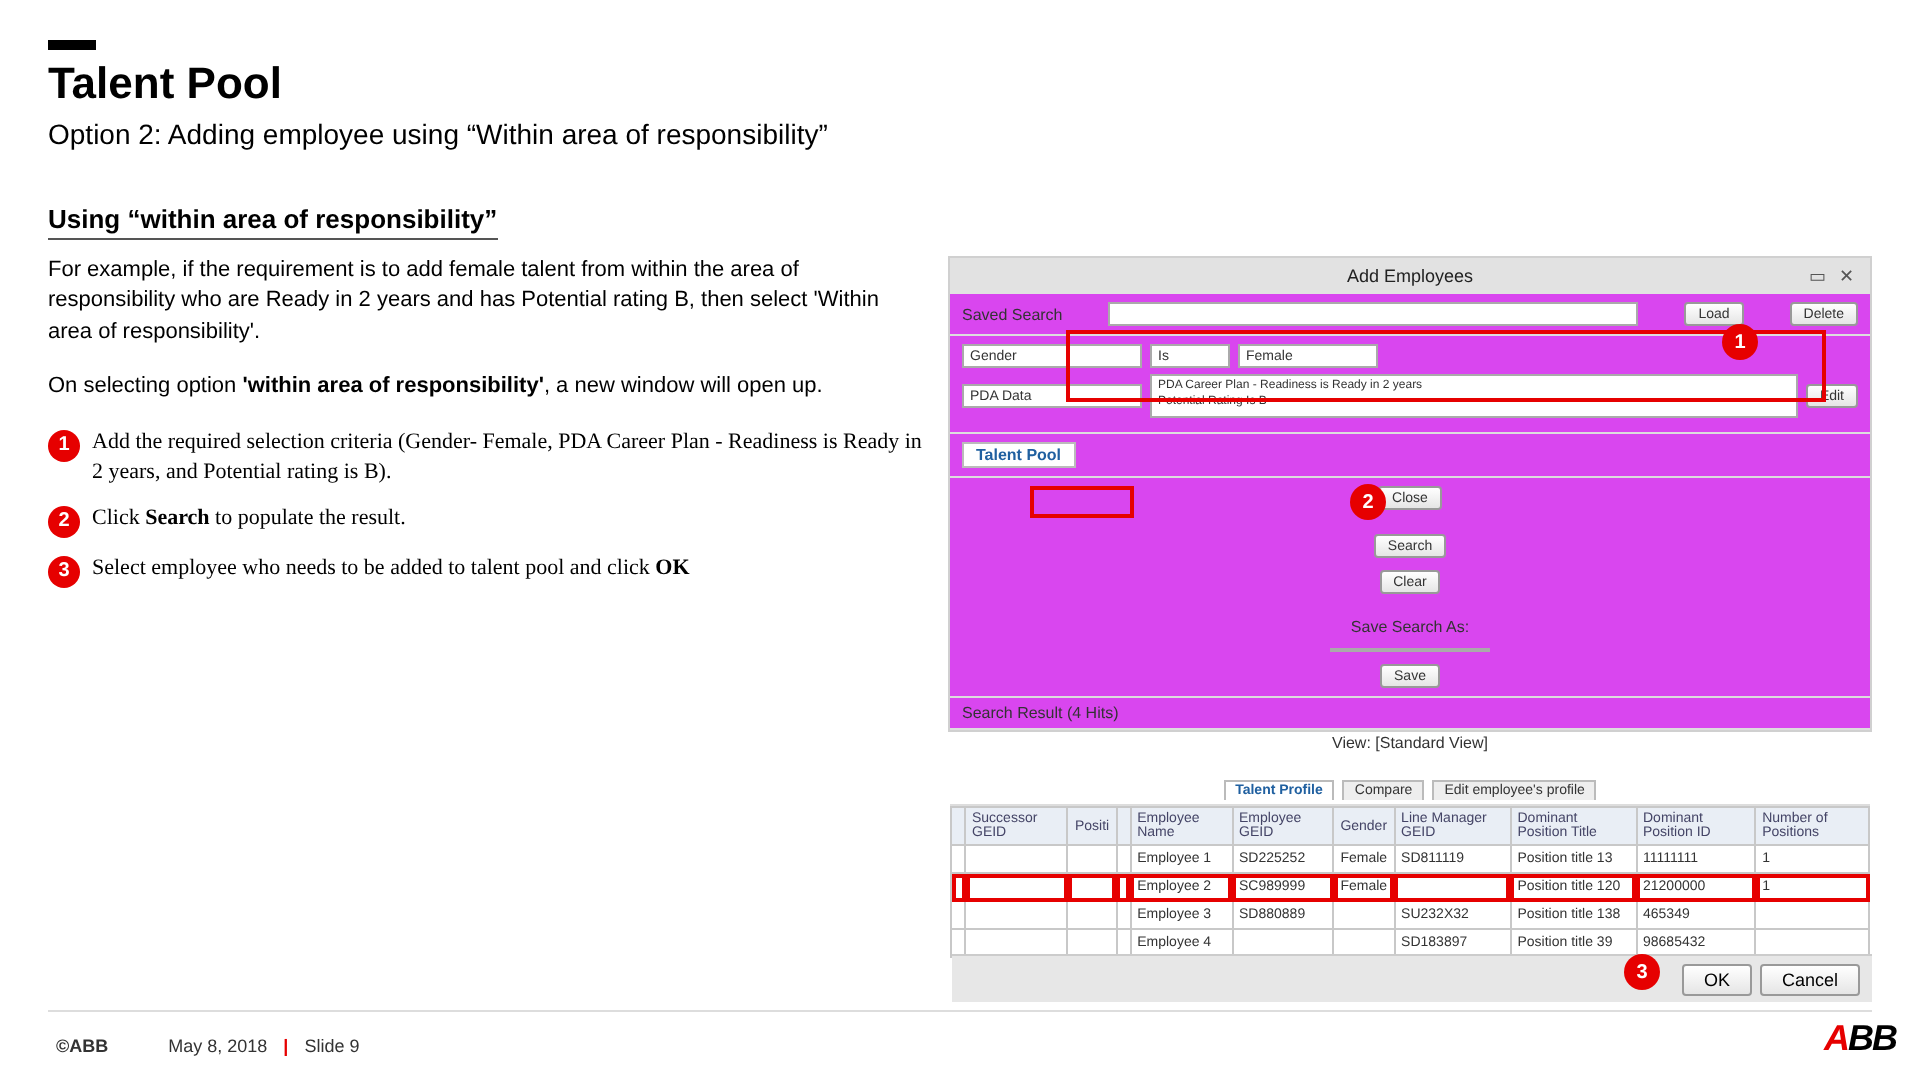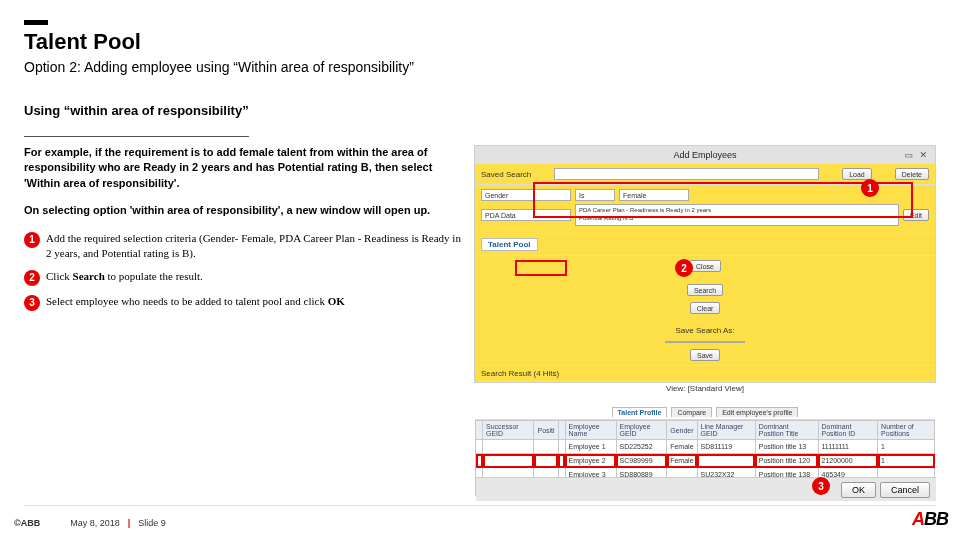--- a/index.html
+++ b/index.html
@@ -1,30 +1,30 @@
 <!DOCTYPE html>
 <html><head>
 <meta charset="utf-8">
 <style>
   * { margin: 0; padding: 0; box-sizing: border-box; }
   body { font-family: Arial, sans-serif; width: 960px; height: 540px; background: #fff; position: relative; overflow: hidden; }
   .slide { padding: 20px 24px 0 24px; }
   .dash { width: 24px; height: 5px; background: #000; margin-bottom: 4px; }
   .title { font-size: 22px; font-weight: bold; margin-bottom: 4px; }
   .subtitle { font-size: 14px; margin-bottom: 26px; }
-  .section-heading { font-size: 13px; font-weight: bold; border-bottom: 1px solid #555; display: inline-block; padding-bottom: 18px; margin-bottom: 8px; }
+  .section-heading { font-size: 13px; font-weight: bold; border-bottom: 1px solid #555; display: inline-block; padding-bottom: 2px; margin-bottom: 8px; }
   .content-row { display: flex; gap: 10px; }
   .left-col { width: 440px; font-size: 11px; line-height: 1.4; }
-  .para { margin-bottom: 12px; font-weight: bold; }
+  .para { margin-bottom: 12px; }
   .step-list { }
   .step-row { display: flex; align-items: flex-start; margin-bottom: 8px; }
   .step-num { flex: 0 0 16px; width: 16px; height: 16px; border-radius: 50%; background: #E60000; color: #fff; font-size: 10px; font-weight: bold; display: flex; align-items: center; justify-content: center; margin-right: 6px; margin-top: 1px; }
   .step-text { flex: 1; font-family: Liberation Serif, serif; }
   .right-col { flex: 1; position: relative; }
-  .screenshot { width: 100%; height: 238px; background: #fde047; border: 1px solid #d0d0d0; position: relative; font-size: 8px; color: #333; }
+  .screenshot { width: 100%; height: 238px; background: #d946ef; border: 1px solid #d0d0d0; position: relative; font-size: 8px; color: #333; }
   .ss-titlebar { height: 18px; background: #e2e2e2; display: flex; align-items: center; justify-content: center; font-size: 9px; color: #222; position: relative; }
   .ss-close { position: absolute; right: 6px; font-size: 9px; color: #555; letter-spacing: 2px; }
   .ss-searchbar { padding: 4px 6px; display: flex; align-items: center; gap: 23px; border-bottom: 1px solid #ddd; }
   .ss-label { font-size: 8px; color: #333; }
   .ss-input { flex: 1; height: 12px; border: 1px solid #aaa; background: #fff; padding: 0 3px; font-size: 7px; display:flex; align-items:center; }
   .ss-btn { height: 12px; padding: 0 6px; border: 1px solid #999; background: linear-gradient(#fff,#e5e5e5); font-size: 7px; display: flex; align-items: center; border-radius: 2px; }
   .ss-criteria { padding: 4px 6px; border-bottom: 1px solid #ddd; position:relative; }
   .crit-row { display: flex; align-items: center; gap: 4px; margin-bottom: 3px; }
   .crit-row .ss-input { width: 90px; flex:none; }
   .crit-row .val { width: 70px; flex:none; }
@@ -37,21 +37,21 @@
   .tpool-tab { font-weight:bold; color:#2060a0; border:1px solid #bbb; background:#fff; padding:1px 6px; font-size:8px; }
   .ss-actions { padding:4px 6px; display:flex; align-items:center; gap:6px; border-bottom:1px solid #ddd;flex-direction:column; }
   .ss-resulthead { padding:3px 6px; font-size:8px; color:#333; border-bottom:1px solid #ddd; }
   .ss-tabs { display:flex; gap:4px; padding:2px 6px 0 6px; font-size:7px; }
   .ss-tab { padding:1px 5px; border:1px solid #bbb; background:#eee; border-bottom:none; }
   .ss-tab.active { background:#fff; font-weight:bold; color:#2060a0; }
   table.grid { width:100%; border-collapse:collapse; font-size:7px; }
   table.grid th, table.grid td { border:1px solid #c8c8c8; padding:2px 3px; text-align:left; background:#fff; height:14px; overflow:hidden; }
   table.grid th { background:#e9eef5; font-weight:normal; color:#446; }
   tr.highlight td { outline:2px solid #E60000; outline-offset:-2px; }
-  .footer { position: absolute; bottom: 12px; left: 14px; right: 24px; display: flex; align-items: flex-end; font-size: 9px; color: #333; }
+  .footer { position: absolute; bottom: 12px; left: 28px; right: 24px; display: flex; align-items: flex-end; font-size: 9px; color: #333; }
   .footer .copy { font-weight:bold; margin-right: 30px; }
   .footer .divider { color:#E60000; font-weight:bold; margin:0 8px; }
   .logo { position:absolute; right:12px; bottom:10px; font-weight:900; font-size:18px; font-style:italic; letter-spacing:-1px; }
   .logo .a { color:#E60000; }
   .ok-btn { height:16px; padding:0 10px; background:linear-gradient(#fff,#e5e5e5); border:1px solid #999; font-size:9px; display:flex; align-items:center; border-radius:2px; }
   .gray-strip { position:absolute; right:24px; bottom:39px; width:460px; height:24px; background:#e7e7e7; border-top:1px solid #ccc; display:flex; justify-content:flex-end; align-items:center; padding-right:6px; gap:4px; }
   .hr { position:absolute; left:24px; right:24px; bottom:34px; height:1px; background:#ddd; }
 </style>
 </head>
 <body>

